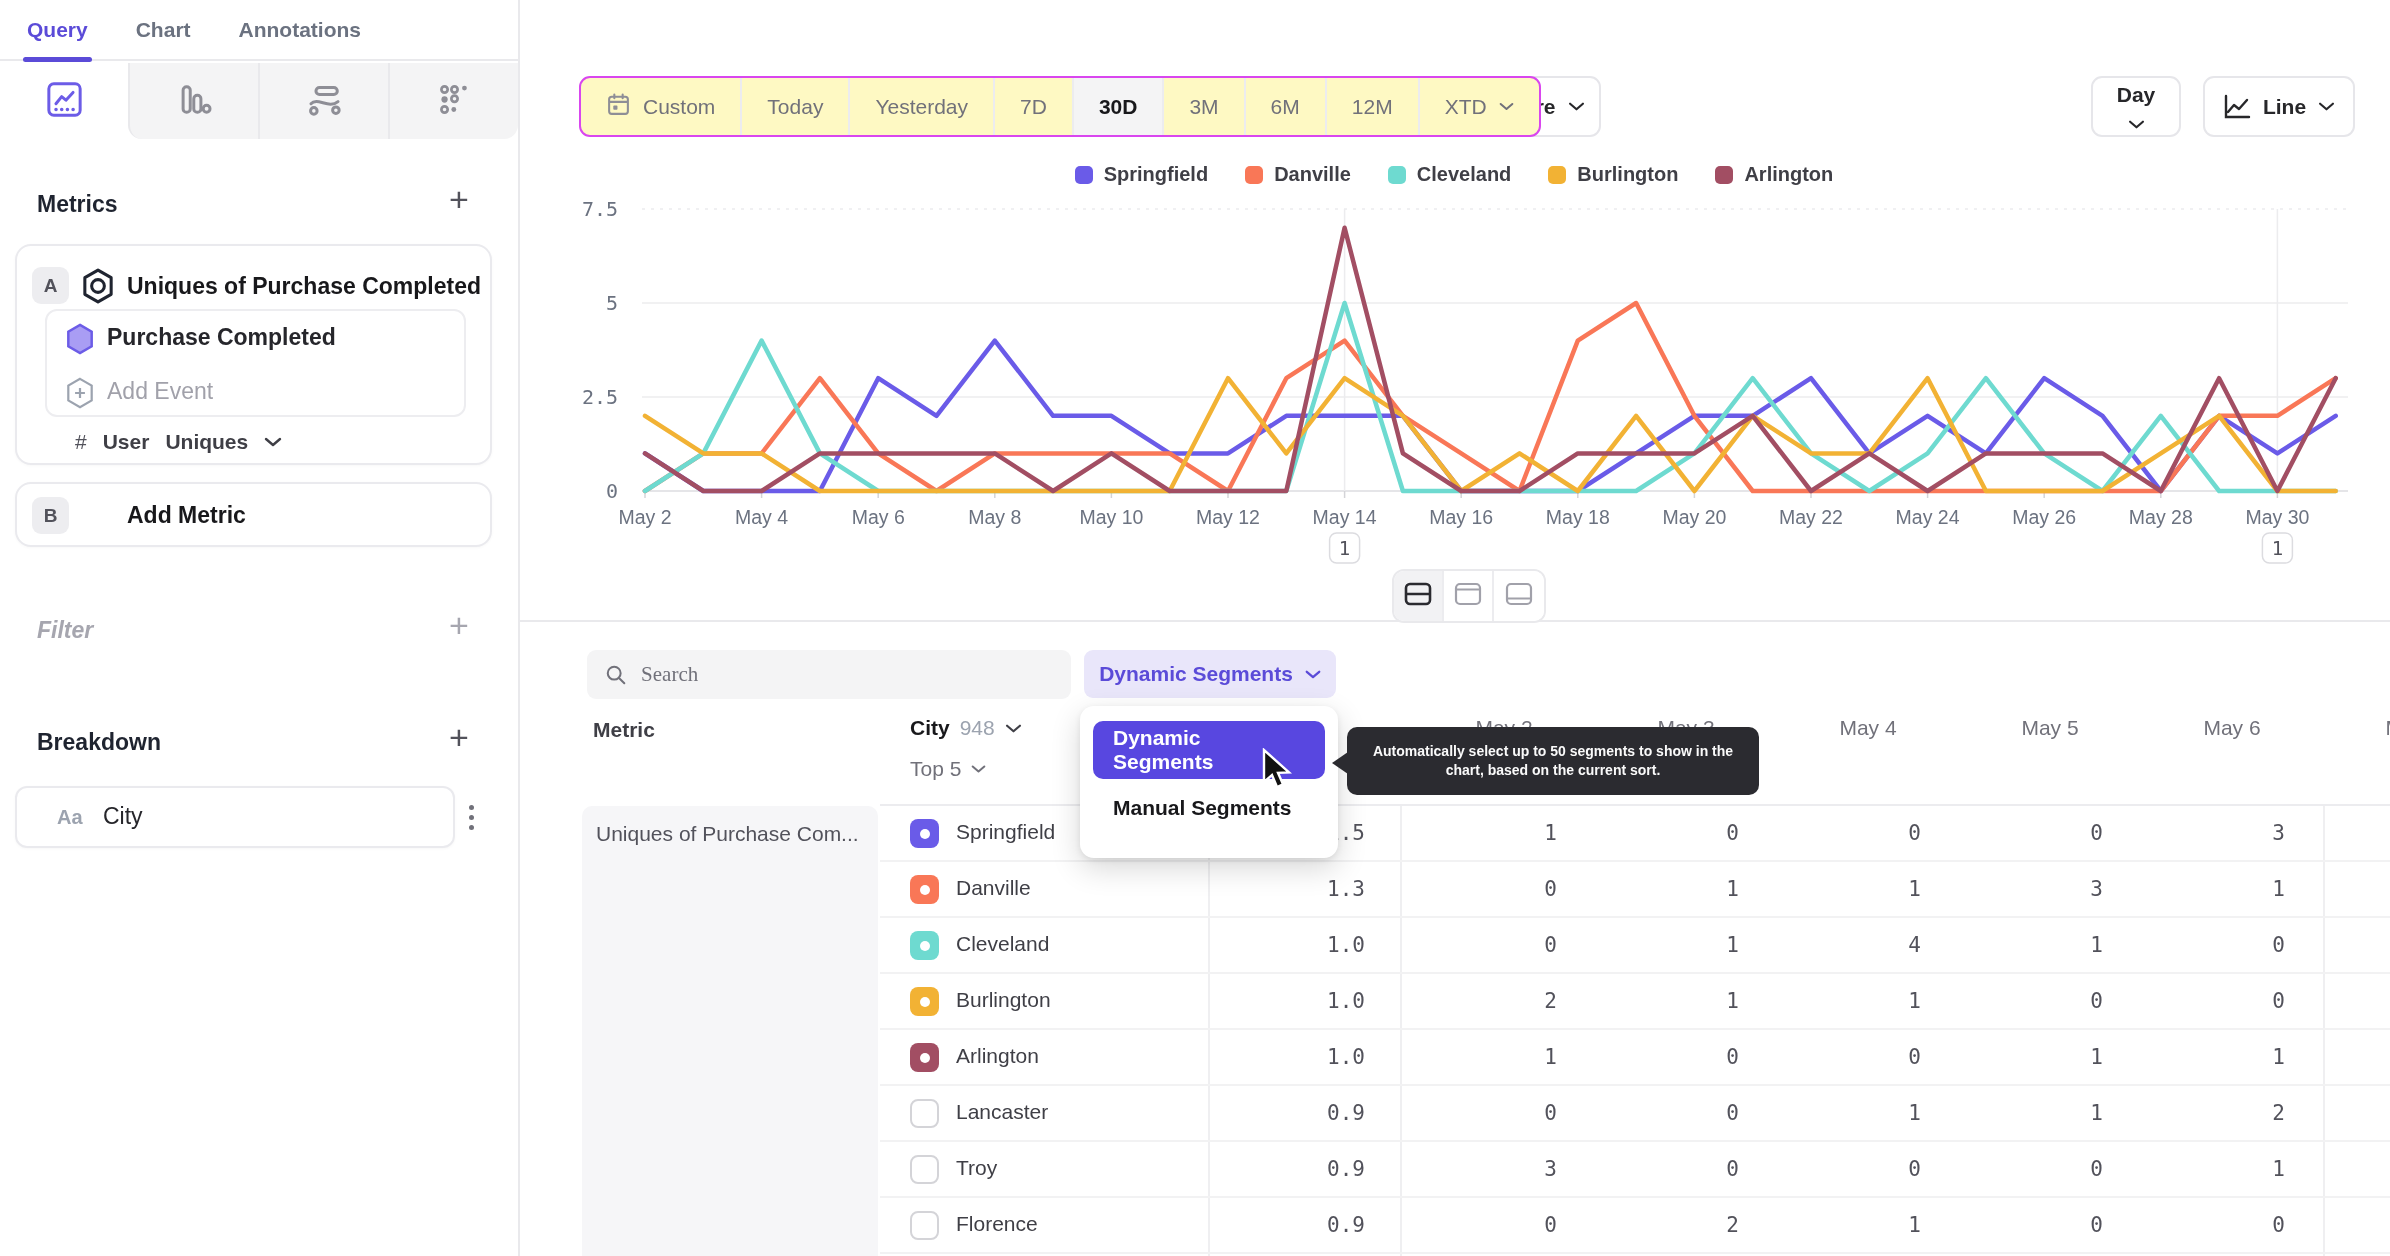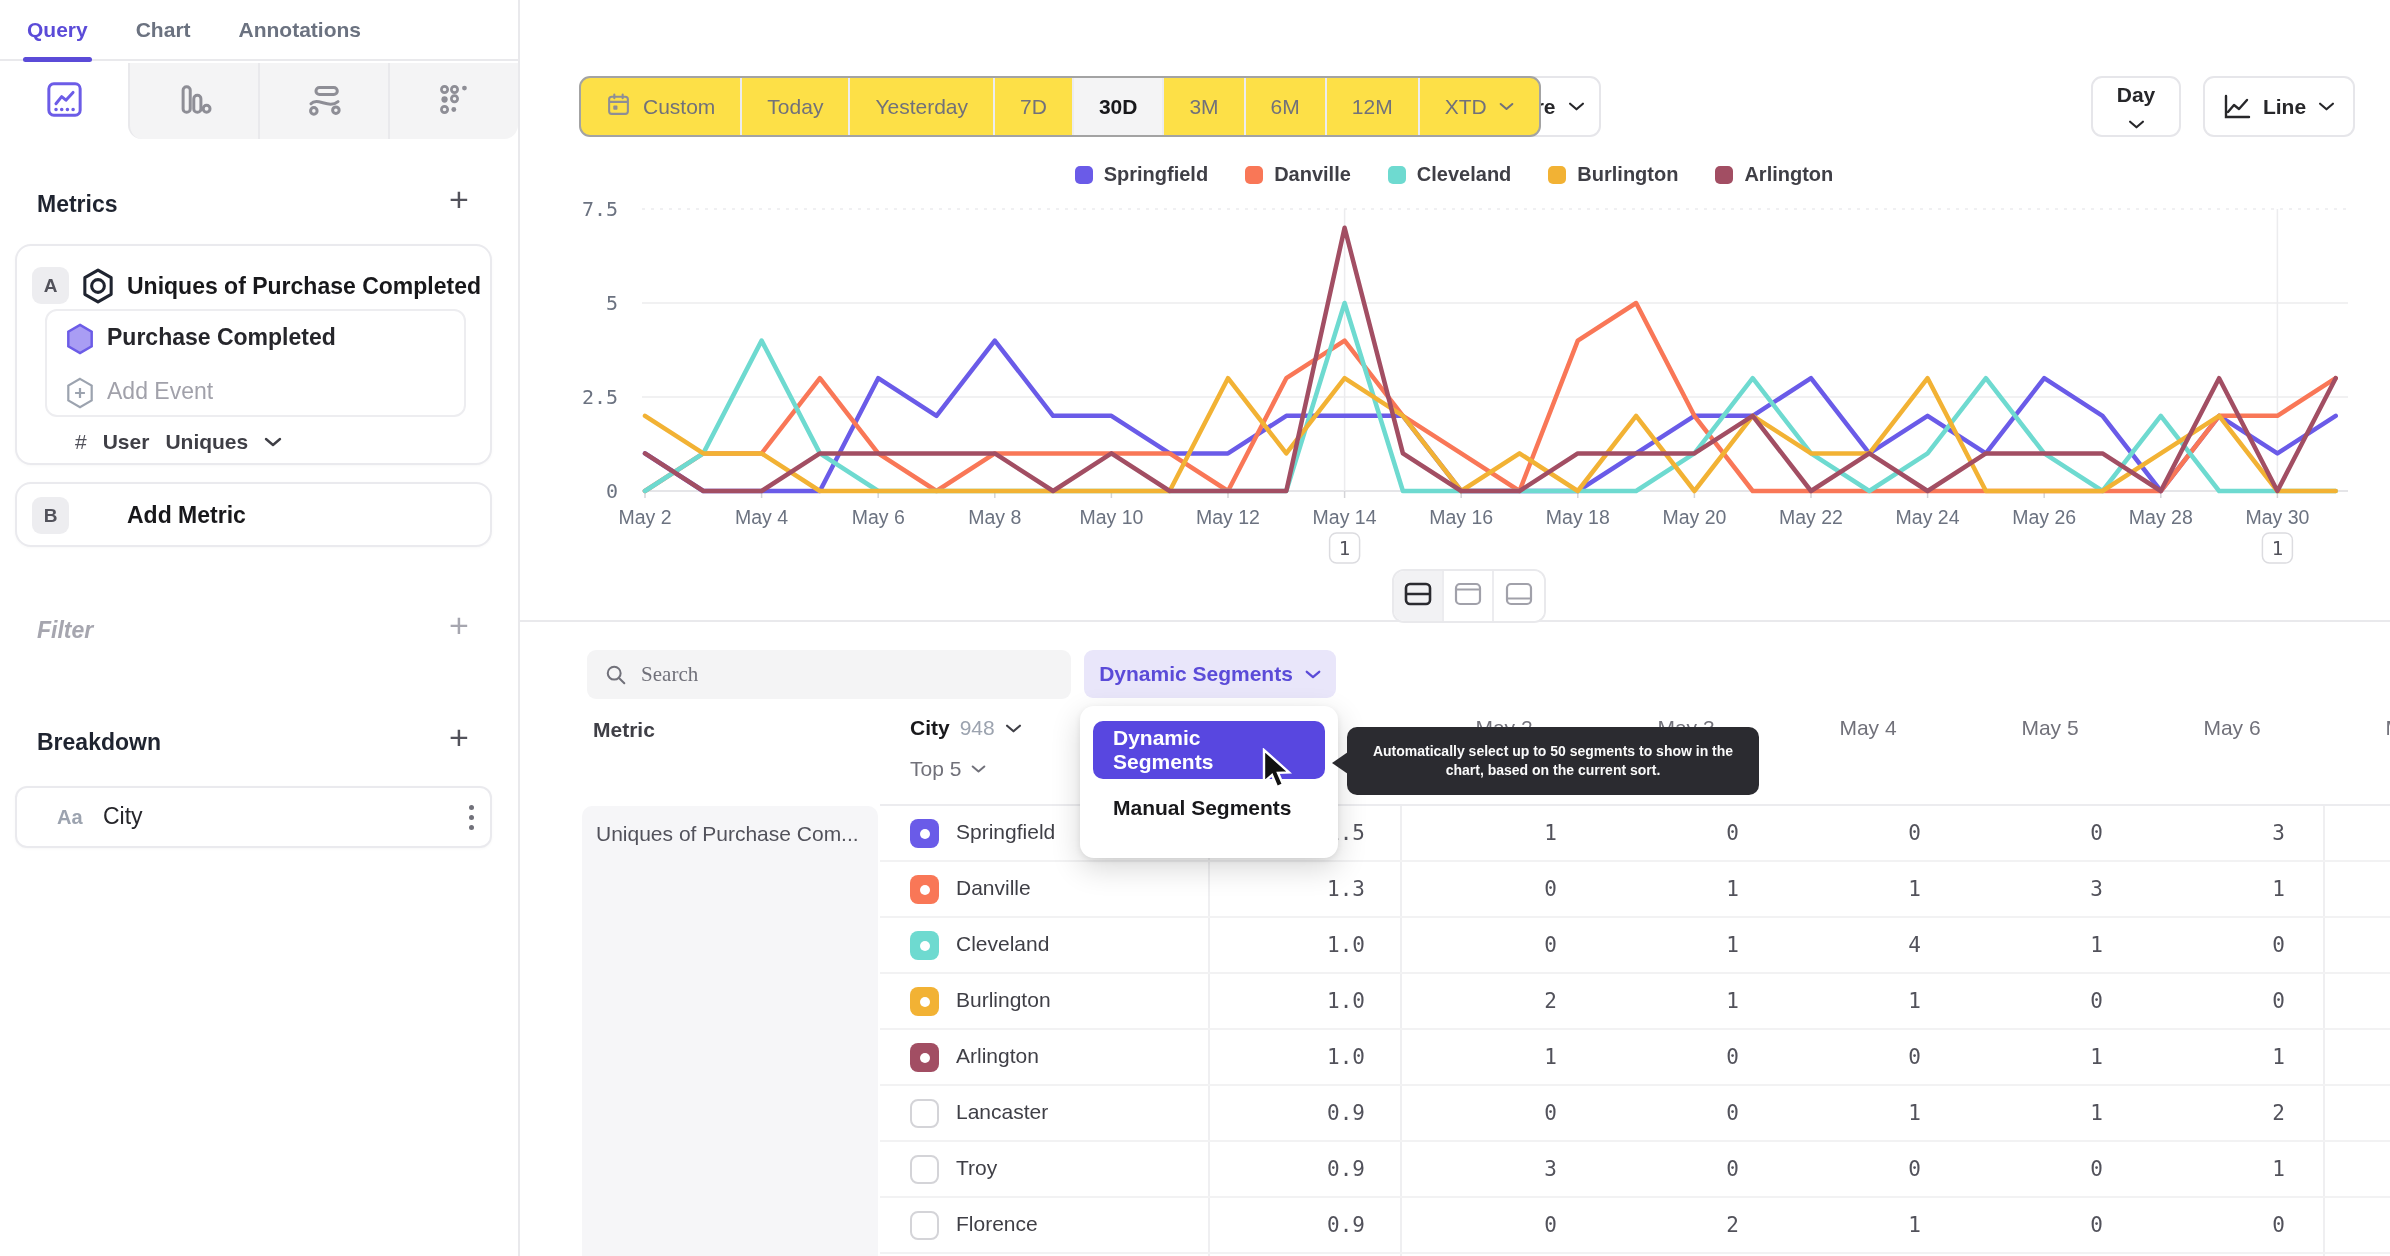--- a/index.html
+++ b/index.html
@@ -35,21 +35,21 @@
   .inner-card { border:2px solid #ededf0; border-radius:12px; }
   .event-label { font-size:23px; font-weight:600; color:#26262b; }
   .addevent-label { font-size:23px; font-weight:500; color:#a1a1aa; }
   .measure-row { font-size:21px; font-weight:600; color:#3f3f46; display:flex; align-items:center; gap:16px; }
   .hash { color:#52525b; font-weight:500; }
 
   .kebab { display:flex; flex-direction:column; gap:5px; cursor:pointer; }
   .kebab span { width:5px; height:5px; border-radius:50%; background:#71717a; }
 
   
-  #daterange { left:579px; top:76px; height:61px; display:flex; background:#fde047; border:2px solid #a3a3a3; border-radius:11px; overflow:hidden; z-index:2; }
+  #daterange { left:579px; top:76px; height:61px; display:flex; background:#fef9c3; border:2px solid #d946ef; border-radius:11px; overflow:hidden; z-index:2; }
   .dr-item { display:flex; align-items:center; gap:12px; padding:0 25px; font-size:21px; color:#71717a; border-right:2px solid #ececef; cursor:pointer; white-space:nowrap; }
   .dr-item:last-child { border-right:none; }
   .dr-item.active { background:#f4f4f5; color:#18181b; font-weight:600; }
   .btn { display:flex; align-items:center; gap:12px; background:#fff; border:2px solid #e6e6ea; border-radius:11px; font-size:21px; font-weight:600; color:#27272a; justify-content:center; cursor:pointer; }
   #compare-btn { left:1448px; top:76px; width:153px; height:61px; }
   #day-btn { left:2091px; top:76px; width:90px; height:61px;flex-direction:column; }
   #line-btn { left:2203px; top:76px; width:152px; height:61px; }
 
   
   #legend { left:518px; top:163px; width:1872px; display:flex; justify-content:center; gap:37px; align-items:center; }
@@ -183,21 +183,21 @@
   <div class="abs badge" style="left:15px; top:13px;">B</div>
   <div class="abs metric-title" style="left:110px; top:18px; font-weight:700;">Add Metric</div>
 </div>
 
 <div class="abs" style="left:37px; top:617px;"><span class="section-title muted">Filter</span></div>
 <div class="abs plus-btn muted" style="left:449px; top:608px;">+</div>
 
 <div class="abs" style="left:37px; top:729px;"><span class="section-title">Breakdown</span></div>
 <div class="abs plus-btn" style="left:449px; top:720px;">+</div>
 
-<div class="abs card" style="left:15px; top:786px; width:477px; height:62px; border-radius:12px;">
+<div class="abs card" style="left:15px; top:786px; width:440px; height:62px; border-radius:12px;">
   <span class="abs" style="left:40px; top:18px; font-size:20px; font-weight:600; color:#9ca3af;">Aa</span>
   <span class="abs" style="left:86px; top:15px; font-size:23px; color:#26262b;">City</span>
   <div class="abs kebab" style="left:452px; top:17px;">
       <span></span>
       <span></span>
       <span></span>
     </div>
 </div>
 
 <div id="daterange" class="abs">

